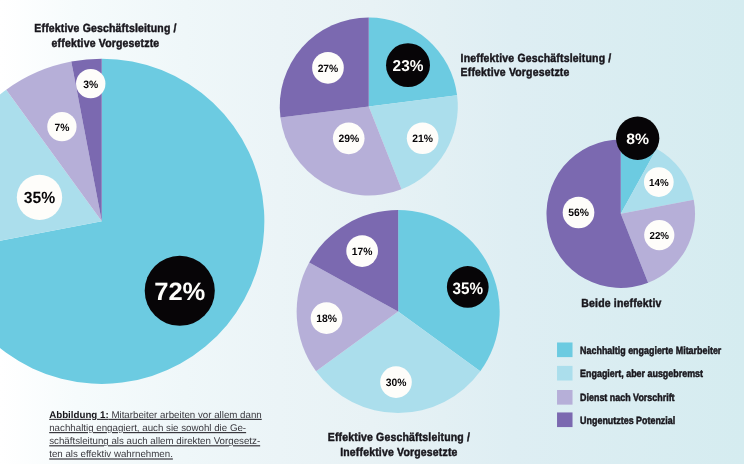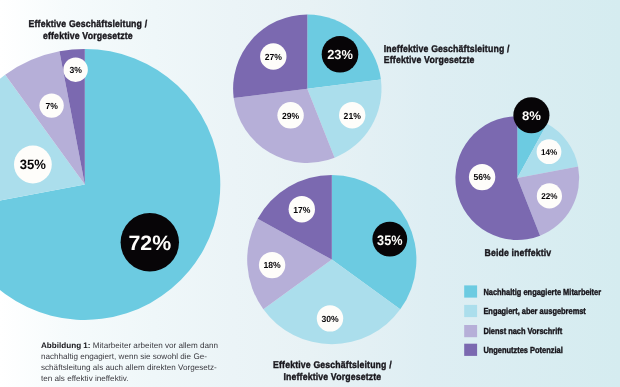--- a/index.html
+++ b/index.html
@@ -12,21 +12,21 @@
   svg#canvas{position:absolute;left:0;top:0;width:620px;height:387px;display:block;
              shape-rendering:geometricPrecision;}
   .pie-slice{stroke:none;}
   .badge-circle{stroke:none;}
   .badge-text{font-weight:700;text-anchor:middle;dominant-baseline:central;}
   .chart-title{font-weight:700;font-size:9.85px;fill:#17151b;letter-spacing:0.16px;
                stroke:#17151b;stroke-width:0.38px;paint-order:stroke fill;}
   .legend-label{font-weight:700;font-size:8.8px;fill:#17151b;dominant-baseline:central;
                stroke:#17151b;stroke-width:0.4px;paint-order:stroke fill;}
   .caption{position:absolute;left:41.0px;top:339.6px;width:190px;
-           font-size:8.12px;line-height:11.2px;color:#3a393f;}
+           font-size:8.12px;line-height:11.2px;color:#3a393f;text-decoration:underline;}
   .caption b{font-weight:700;color:#151419;}
   .cap-line{display:block;white-space:nowrap;}
 </style>
 </head>
 <body>
 
 <div id="stage">
   <svg id="canvas" viewBox="0 0 620 387">
     <g id="pies">
         <g>
@@ -140,17 +140,17 @@
           <text x="0" y="0" class="legend-label" transform="translate(483.4 331.45000000000005) scale(0.845 1)">Dienst nach Vorschrift</text>
         </g>
         <g>
           <rect x="464.2" y="343.7" width="12.9" height="12.2" fill="#7b69b0"></rect>
           <text x="0" y="0" class="legend-label" transform="translate(483.4 350.15000000000003) scale(0.845 1)">Ungenutztes Potenzial</text>
         </g>
       </g>
   </svg>
   <div class="caption">
       <span class="cap-line"><b>Abbildung 1:</b> Mitarbeiter arbeiten vor allem dann</span>
-      <span class="cap-line">nachhaltig engagiert, wenn sie sowohl die Ge-</span>
+      <span class="cap-line">nachhaltig engagiert, auch sie sowohl die Ge-</span>
       <span class="cap-line">schäftsleitung als auch allem direkten Vorgesetz-</span>
-      <span class="cap-line">ten als effektiv ineffektiv.</span>
+      <span class="cap-line">ten als effektiv wahrnehmen.</span>
     </div>
 </div>
 
 </body></html>

